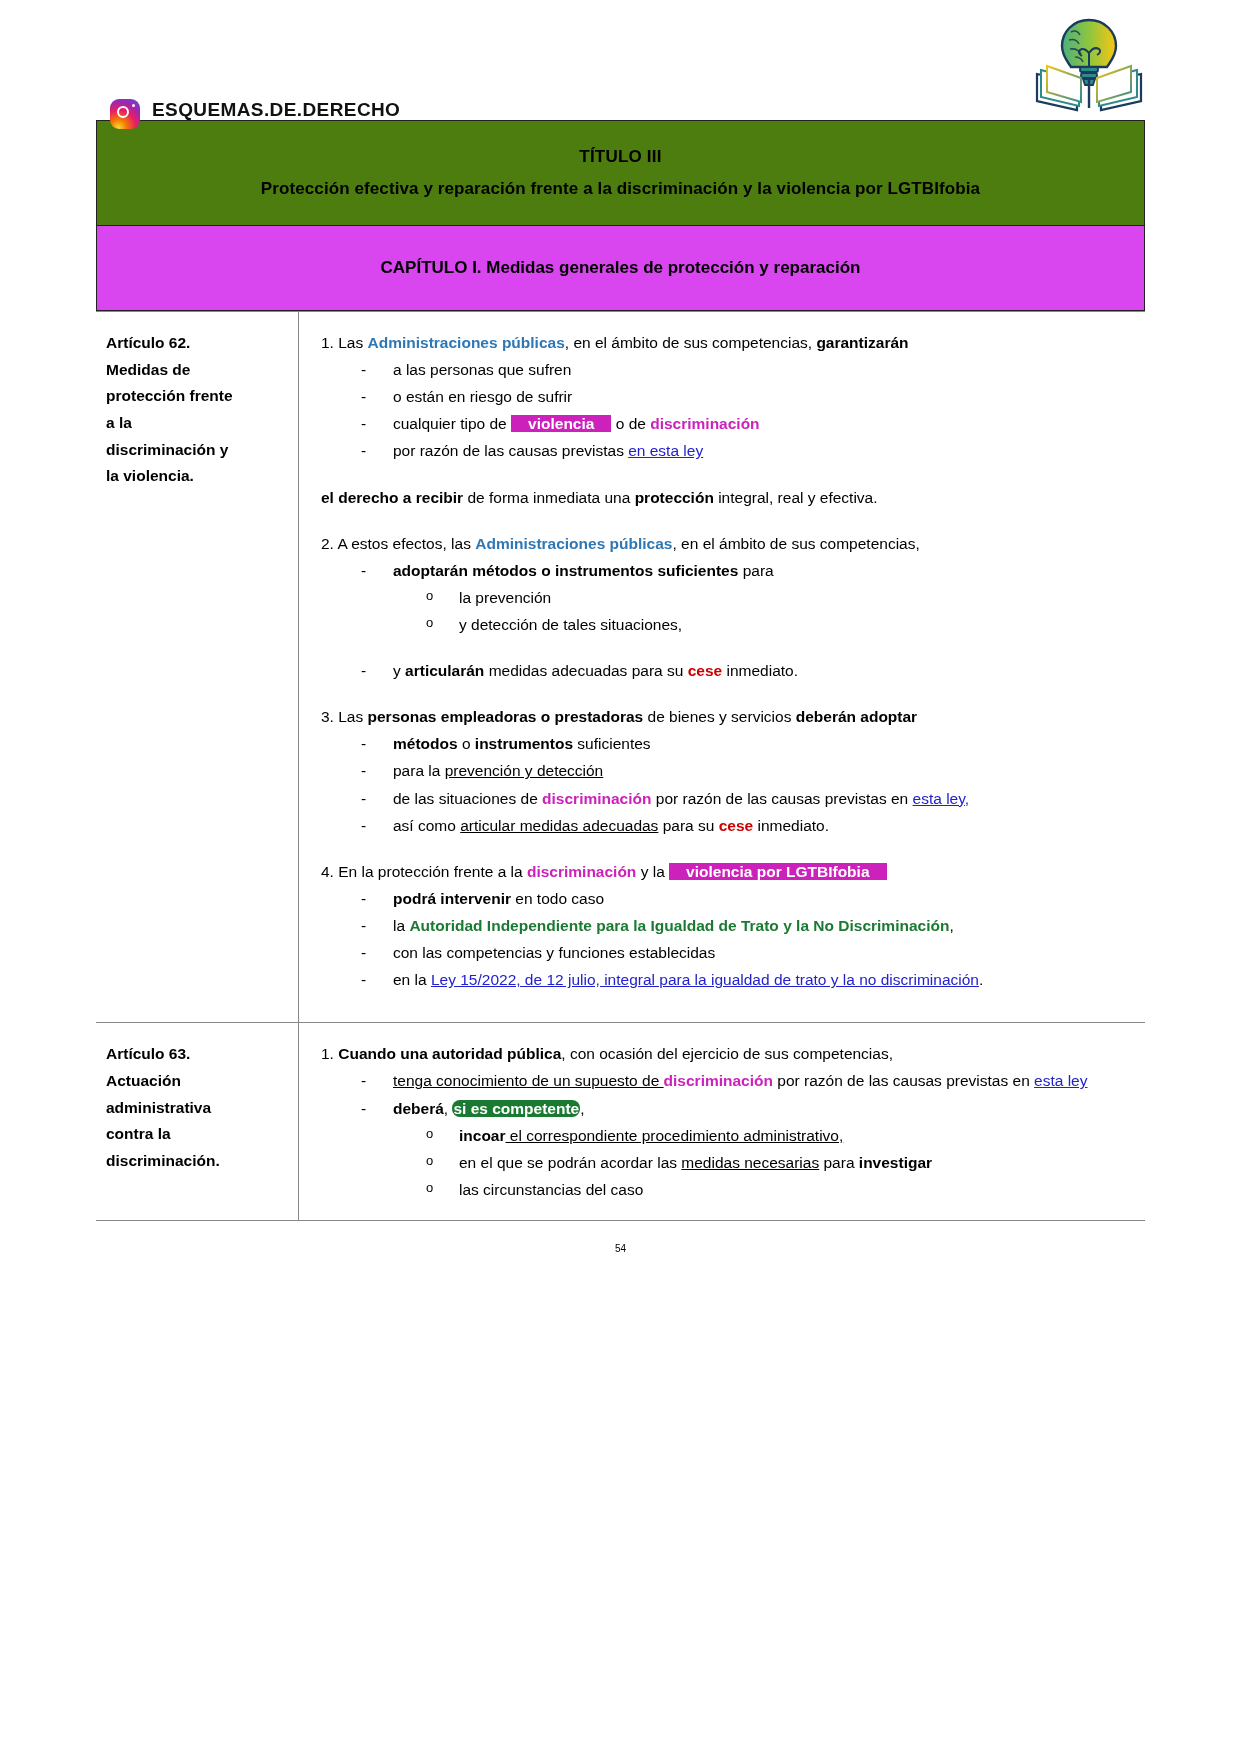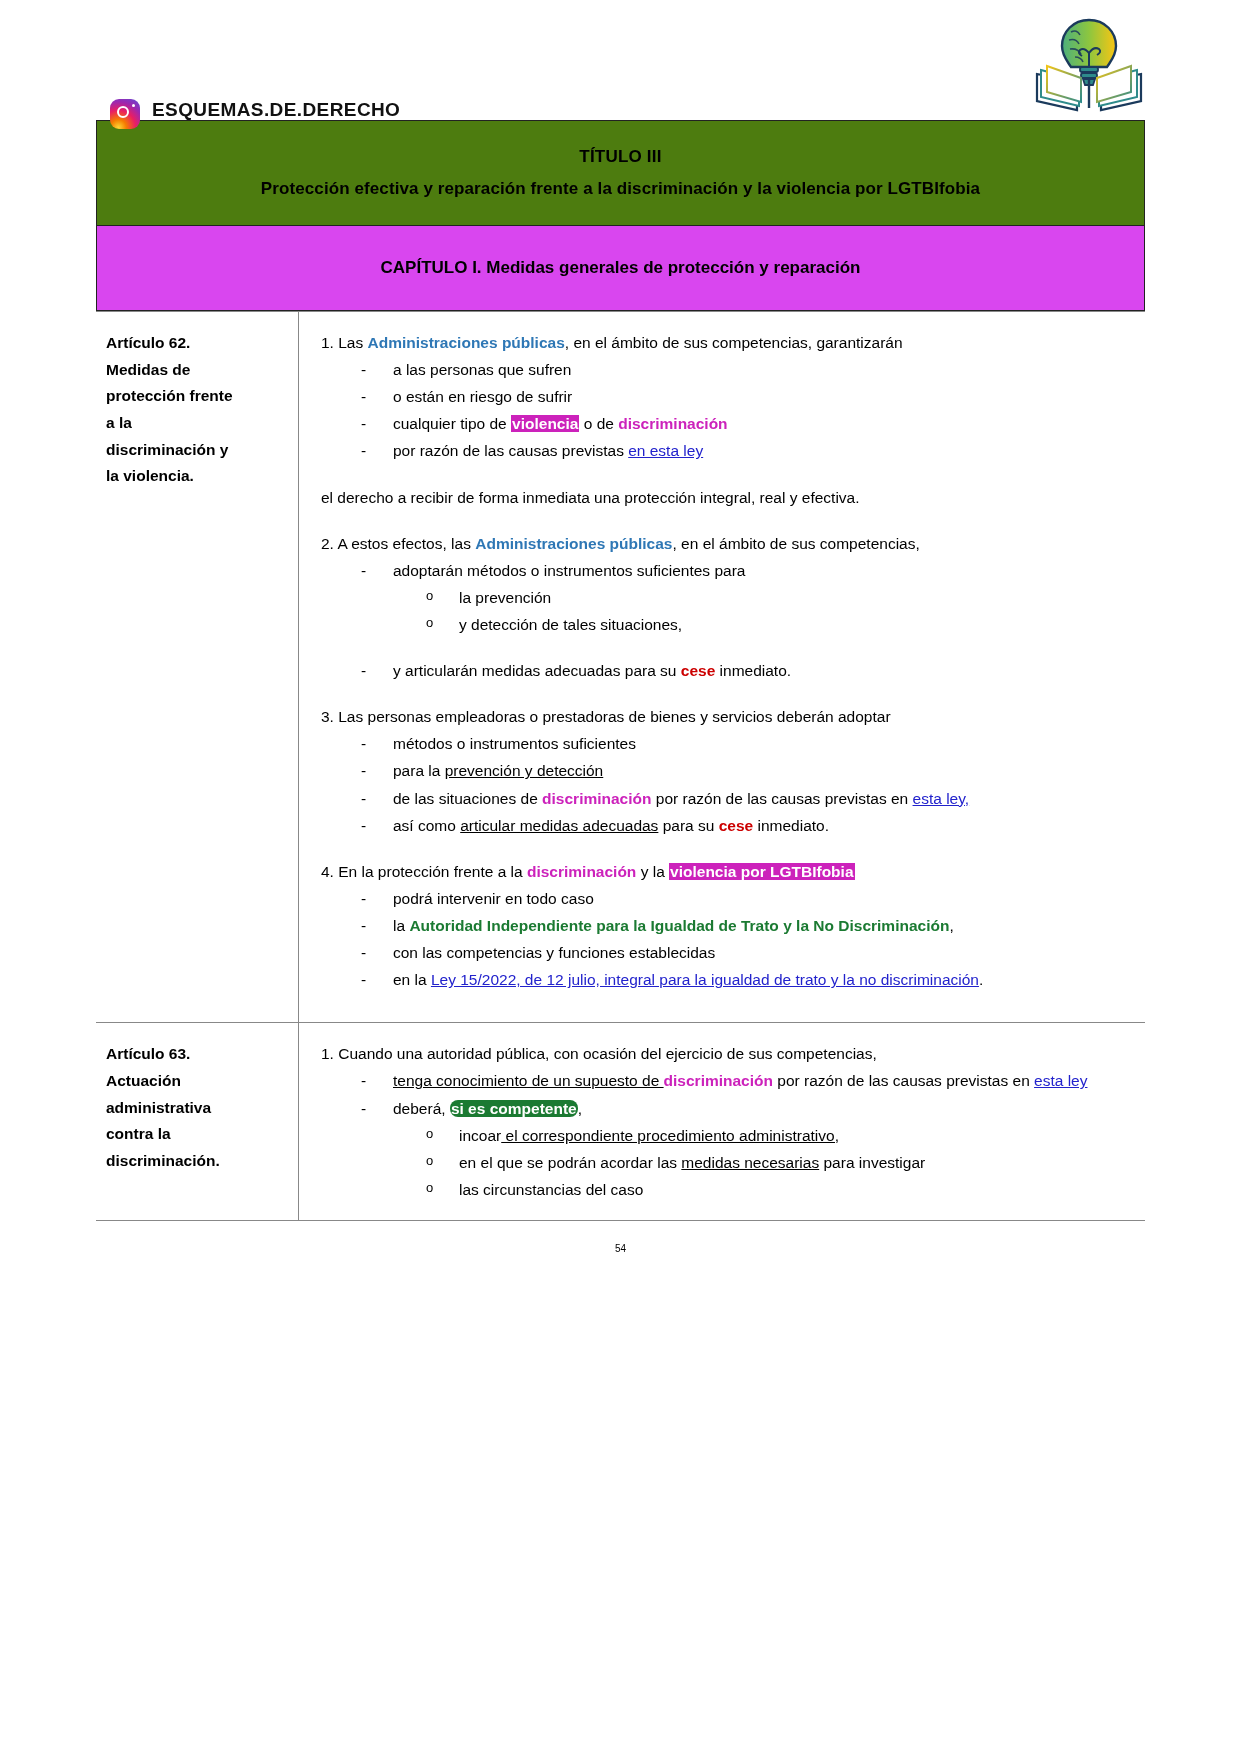--- a/index.html
+++ b/index.html
@@ -168,32 +168,32 @@
   ul.circ > li::before {
     content: "o";
     position: absolute;
     left: 105px;
     top: 0;
     font-size: 13px;
   }
   li.just { text-align: justify; }
 
   
-  b, .b { font-weight: normal; }
+  b, .b { font-weight: bold; }
   .blue   { color: #2e77b5; font-weight: bold; }
   .link   { color: #2222cc; text-decoration: underline; }
   .ul     { text-decoration: underline; }
   .magenta{ color: #cc22bb; font-weight: bold; }
   .red    { color: #cc0000; font-weight: bold; }
   .green  { color: #1b7a32; font-weight: bold; }
   .hl-magenta {
     background: #cc22bb;
     color: #ffffff;
     font-weight: bold;
-    padding: 0 1px;
+    padding: 0 17px;
   }
   .hl-green {
     background: #1b7a32;
     color: #ffffff;
     font-weight: bold;
     padding: 0 1px;
     border-radius: 8px;
   }
 
   

